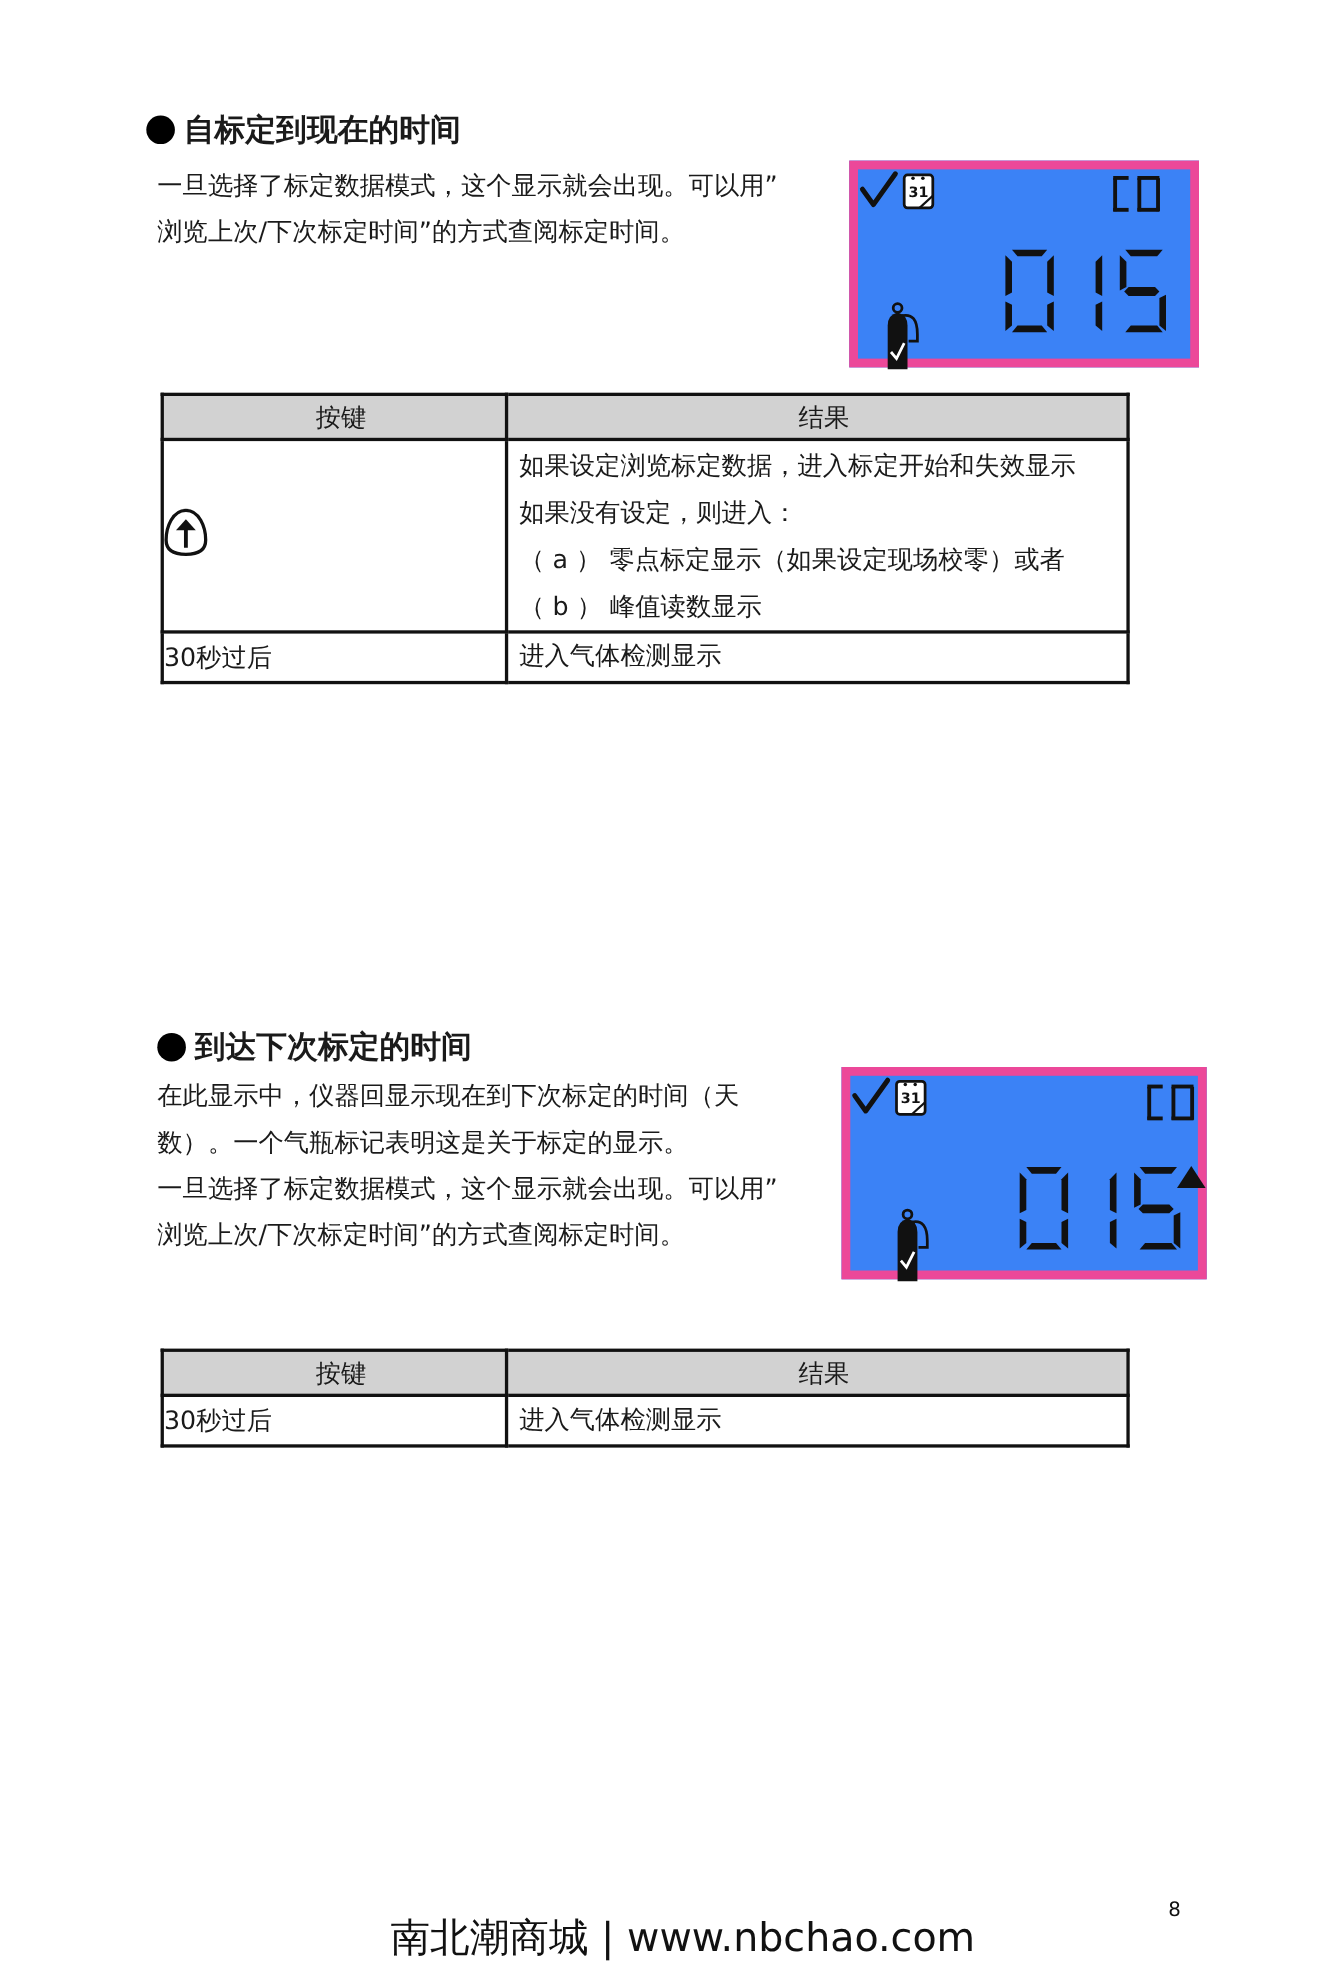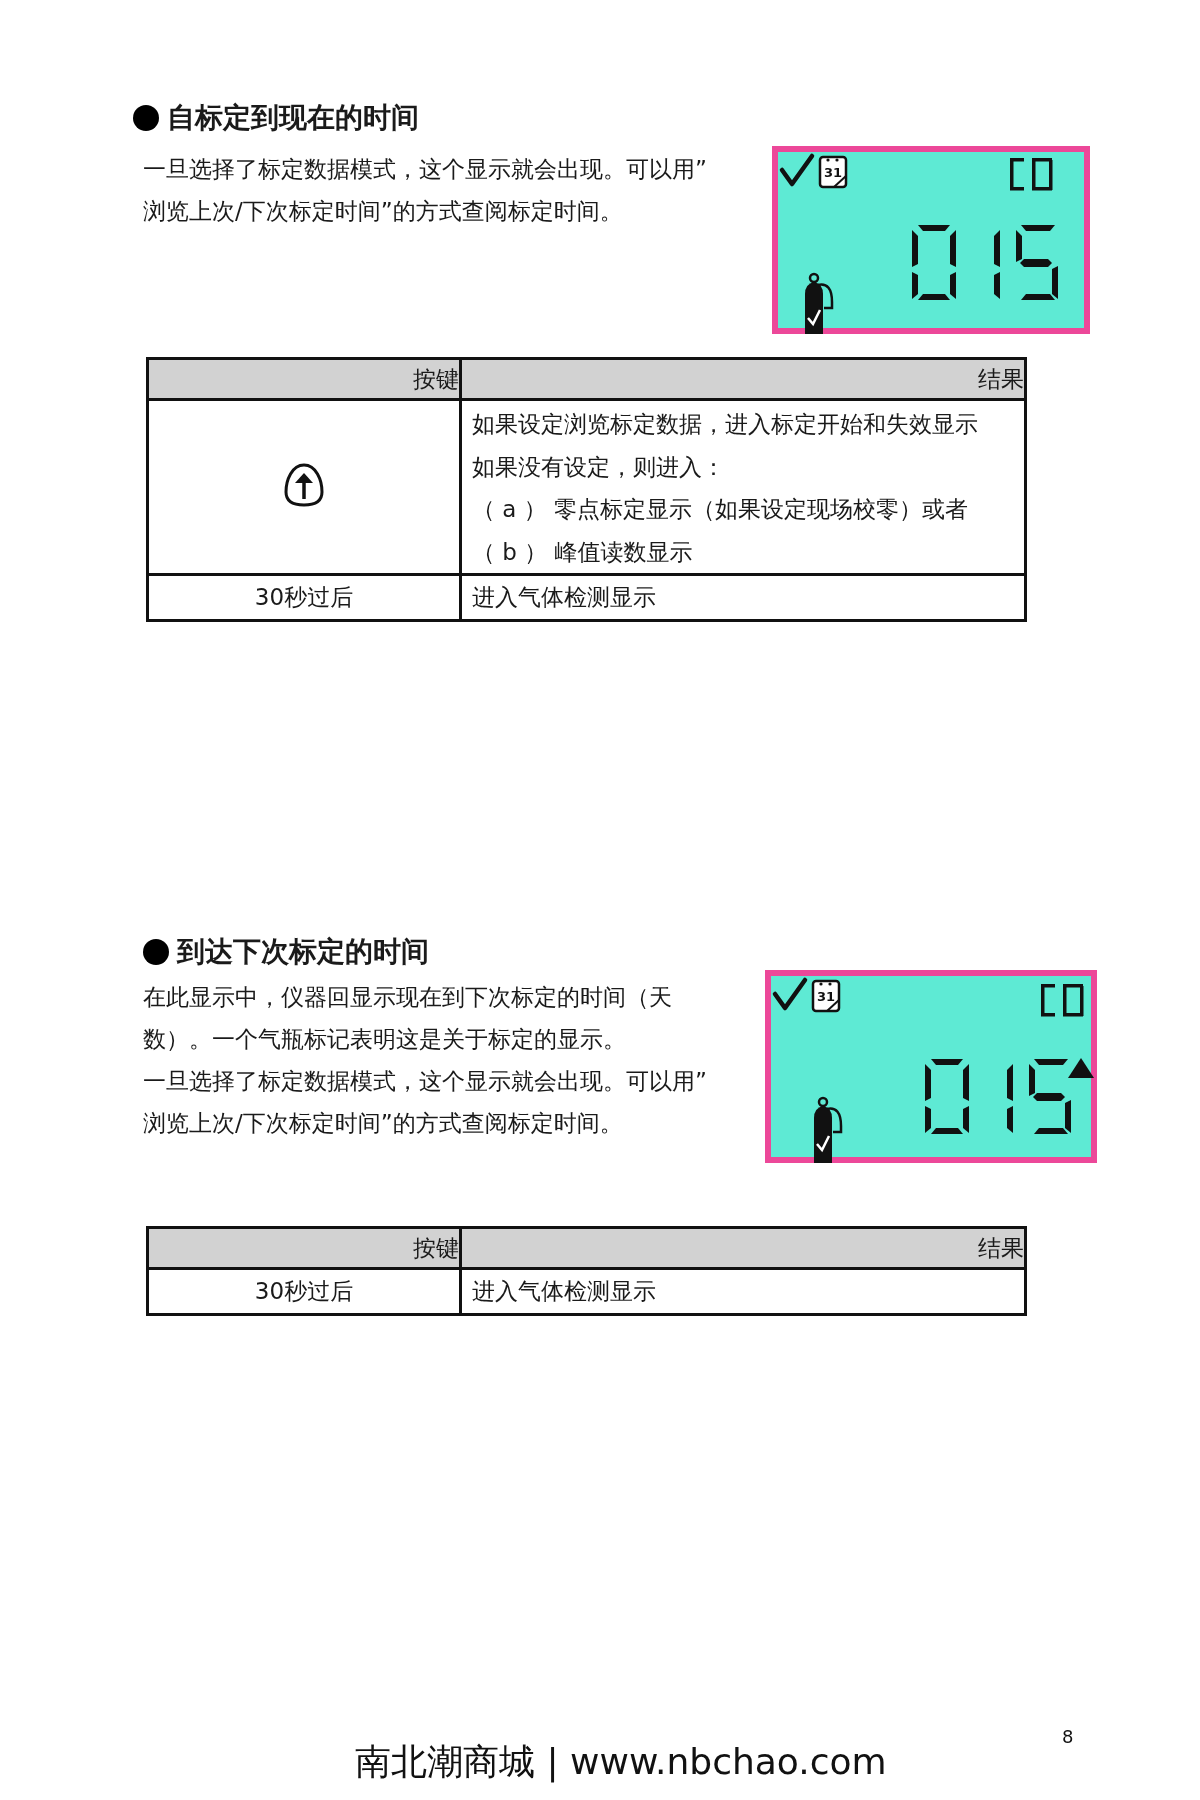--- a/index.html
+++ b/index.html
@@ -3,25 +3,25 @@
 <meta charset="utf-8">
 <style>
   html, body { margin:0; padding:0; background:#ffffff; }
   body { width:1200px; height:1800px; position:relative; overflow:hidden;
          font-family:"DejaVu Sans", "Liberation Sans", sans-serif; color:#1a1a1a; }
   .abs { position:absolute; }
   .heading { font-size:28px; font-weight:bold; line-height:34px; white-space:nowrap; display:flex; align-items:center; }
   .bullet { display:inline-block; width:26px; height:26px; border-radius:50%; background:#000; margin-right:8px; }
   .body-text { font-size:23px; line-height:42px; }
   .body-text div { white-space:nowrap; }
-  .lcd { background:#5eead4; border:6px solid #ec4899; box-sizing:border-box; }
+  .lcd { background:#3b82f6; border:8px solid #ec4899; box-sizing:border-box; }
   table.keys { border-collapse:collapse; position:absolute; font-size:23px; }
   table.keys td, table.keys th { border:3px solid #111; padding:0; }
-  table.keys th { background:#d2d2d2; font-weight:normal; text-align:right; padding-left:12px; height:38px; }
-  table.keys td.key { text-align:center; vertical-align:middle; }
+  table.keys th { background:#d2d2d2; font-weight:normal; text-align:center; padding-left:12px; height:38px; }
+  table.keys td.key { vertical-align:middle; }
   table.keys td.res { padding-left:10px; line-height:42.5px; vertical-align:top; }
   table.keys td.res div { white-space:nowrap; }
   .footer { font-size:36px; white-space:nowrap; color:#111; }
   .pagenum { font-size:18px; color:#111; }
 </style>
 </head>
 <body>
 
 <div class="abs heading" style="left:133px; top:101px;">
   <span class="bullet"></span>

